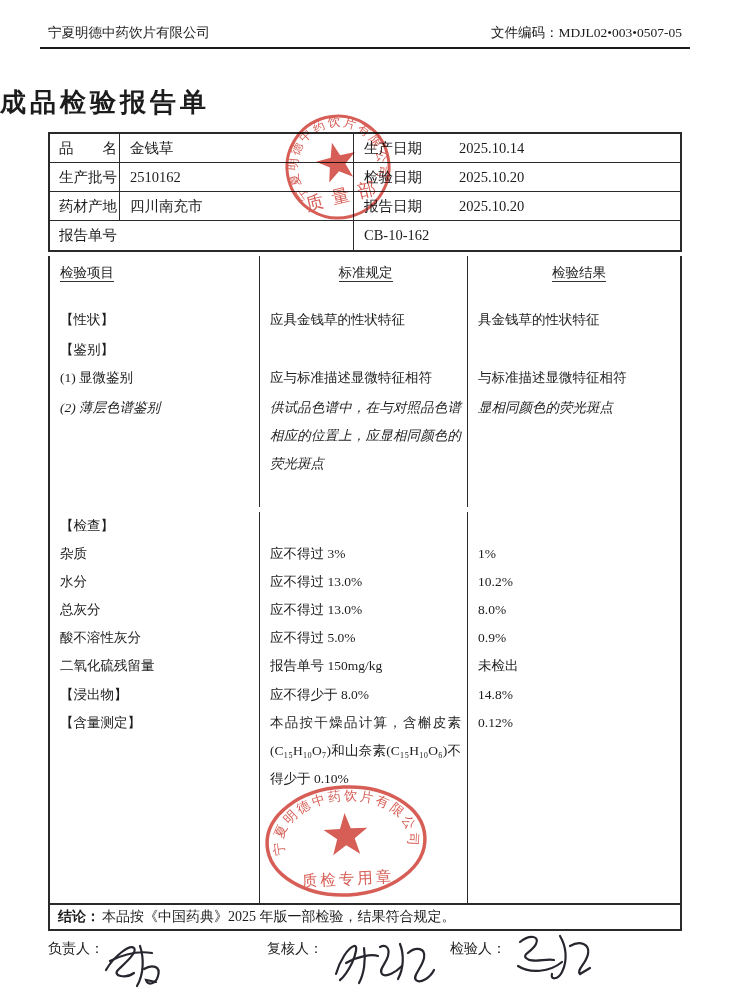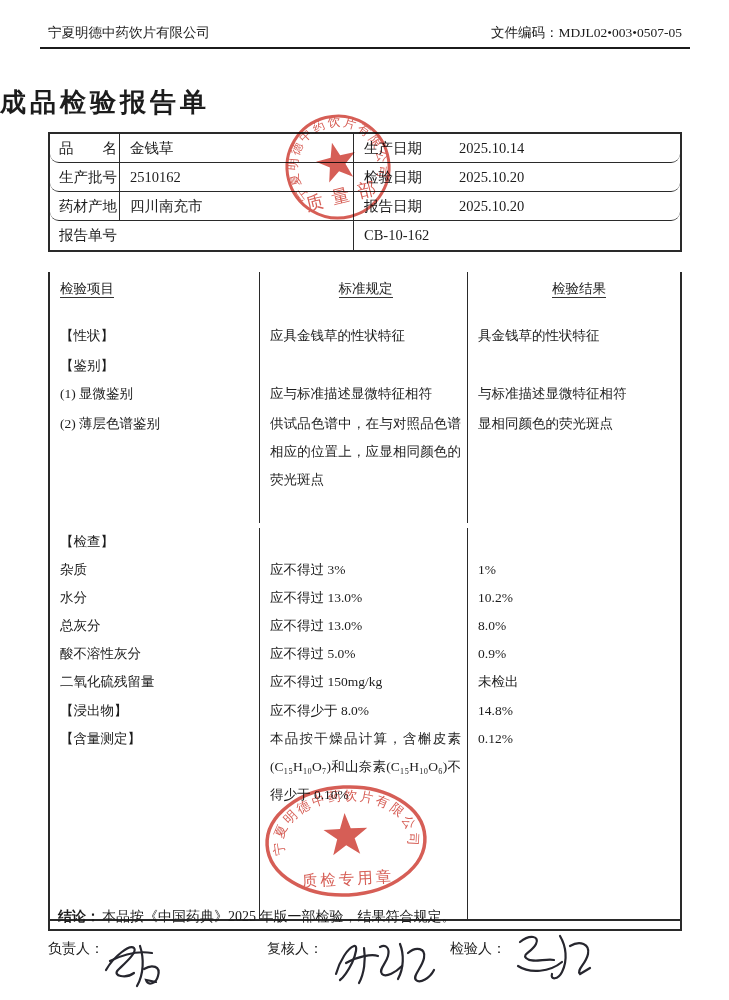--- a/index.html
+++ b/index.html
@@ -10,41 +10,41 @@
     font-family:"Liberation Serif","DejaVu Serif",serif;
     color:#1c1c1c;
     overflow:hidden;
   }
   .hdr { position:absolute; top:24px; left:48px; width:634px; display:flex; justify-content:space-between; font-size:13.5px; }
   .hdr-rule { position:absolute; top:47px; left:40px; width:650px; border-top:2px solid #1b1b1b; }
   .title { position:absolute; top:85px; left:0; width:100%; text-align:left; font-size:26px; font-weight:bold; letter-spacing:4px; }
 
   
   .info-table { position:absolute; top:132px; left:48px; width:634px; border:2px solid #2a2a2a; background:transparent; }
-  .info-row { display:flex; height:29px; border-bottom:1.5px solid #2a2a2a; align-items:stretch; font-size:14.5px;border-radius:9px; }
+  .info-row { display:flex; height:29px; border-bottom:1.5px solid #2a2a2a; align-items:stretch; font-size:14.5px; }
   .info-row:last-child { border-bottom:none; }
   .ic { display:flex; align-items:center; }
   .ic-label { width:70px; padding-left:9px; border-right:1.5px solid #2a2a2a; }
   .ic-value { width:234px; padding-left:10px; border-right:1.5px solid #2a2a2a; }
   .ic-label-wide { width:304px; padding-left:9px; border-right:1.5px solid #2a2a2a; }
   .ic-label2 { width:95px; padding-left:10px; }
   .ic-value2 { flex:1; padding-left:10px; }
 
   
-  .main-table { position:absolute; top:272px; left:48px; width:634px; height:649px; border:2px solid #2a2a2a; border-top:none; display:flex; flex-direction:column; }
+  .main-table { position:absolute; top:256px; left:48px; width:634px; height:649px; border:2px solid #2a2a2a; border-top:none; display:flex; flex-direction:column; }
   .mt-row { display:flex; align-items:stretch; font-size:13.5px; line-height:28px; }
   .mt-c1 { width:209px; padding-left:10px; }
   .mt-c2 { width:208px; border-left:1.5px solid #2a2a2a; padding-left:10px; padding-right:6px; text-align:justify; }
   .mt-c3 { flex:1; border-left:1.5px solid #2a2a2a; padding-left:10px; }
   .h50 { height:50px; }
   .h50 .mt-c1, .h50 .mt-c2, .h50 .mt-c3 { padding-top:7px; line-height:20px; }
   .h50 .mt-c2, .h50 .mt-c3 { text-align:center; }
   .col-head { border-bottom:1px solid #333; padding-bottom:1px; }
   .r30 { min-height:30px; } .r28 { min-height:28px; } .r29 { min-height:29px; }
-  .r33 { min-height:33px; padding-top:5px; } .r113 { min-height:113px; } .r84 { min-height:84px; }
+  .r33 { min-height:33px; padding-top:5px; } .r113 { min-height:113px;font-style:italic; } .r84 { min-height:84px; }
   .spacer { flex:1; }
 
   
   .concl { position:absolute; top:905px; left:48px; width:634px; height:26px; border:2px solid #2a2a2a; border-top:none; display:flex; align-items:center; padding-left:8px; font-size:14px; }
   .concl b { margin-right:2px; }
   .signs { position:absolute; top:938px; left:48px; width:634px; height:60px; font-size:14px; }
   .sign-label { position:absolute; top:2px; }
   .sl-resp { left:0; } .sl-rev { left:219px; } .sl-insp { left:402px; }
   .sig-svg { position:absolute; }
   .sig1 { left:52px; top:-4px; } .sig2 { left:280px; top:-6px; } .sig3 { left:462px; top:-10px; }
@@ -137,21 +137,21 @@
     <div class="mt-c2">应不得过 13.0%</div>
     <div class="mt-c3">8.0%</div>
   </div>
   <div class="mt-row r28">
     <div class="mt-c1">酸不溶性灰分</div>
     <div class="mt-c2">应不得过 5.0%</div>
     <div class="mt-c3">0.9%</div>
   </div>
   <div class="mt-row r29">
     <div class="mt-c1">二氧化硫残留量</div>
-    <div class="mt-c2">应不得过 150mg/kg</div>
+    <div class="mt-c2">报告单号 150mg/kg</div>
     <div class="mt-c3">未检出</div>
   </div>
   <div class="mt-row r28">
     <div class="mt-c1">【浸出物】</div>
     <div class="mt-c2">应不得少于 8.0%</div>
     <div class="mt-c3">14.8%</div>
   </div>
   <div class="mt-row r84">
     <div class="mt-c1">【含量测定】</div>
     <div class="mt-c2">本品按干燥品计算，含槲皮素(C₁₅H₁₀O₇)和山奈素(C₁₅H₁₀O₆)不得少于 0.10%</div>

